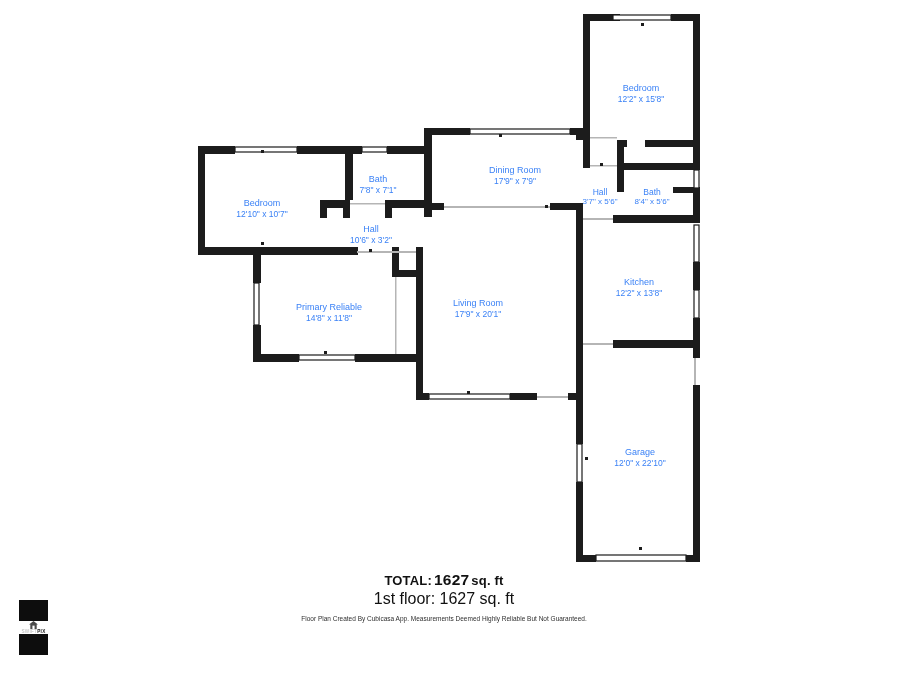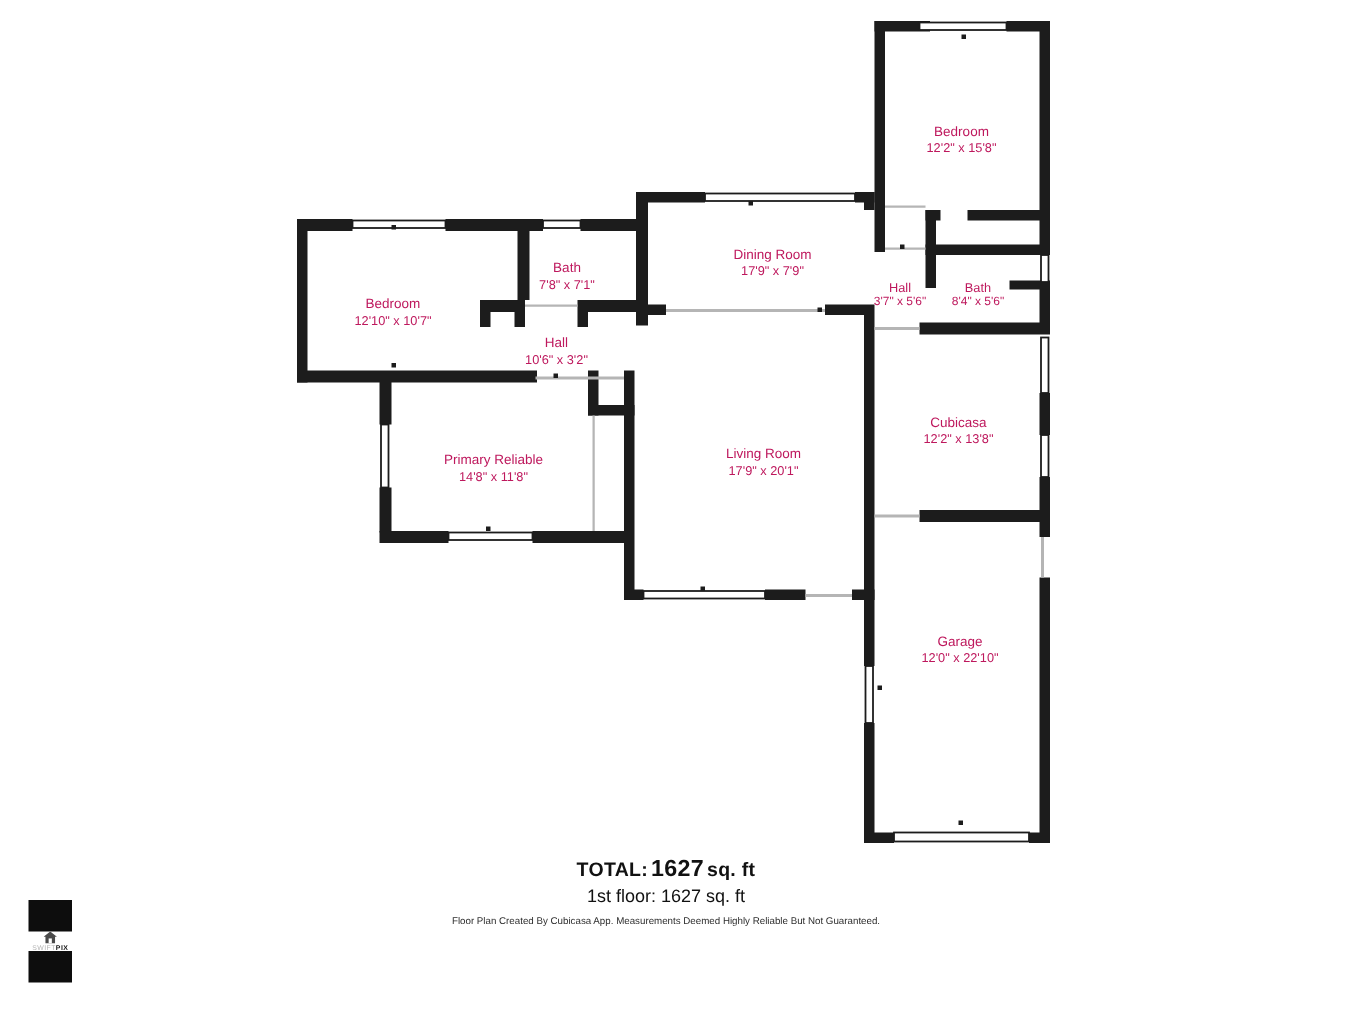--- a/index.html
+++ b/index.html
@@ -3,29 +3,29 @@
 <meta charset="utf-8">
 <style>
   html,body{margin:0;padding:0}
   body{width:900px;height:675px;background:#ffffff;font-family:"Liberation Sans",sans-serif;position:relative;overflow:hidden}
   .stage{position:absolute;inset:0}
   svg.plan{position:absolute;left:0;top:0;display:block}
   .walls rect{fill:#1c1c1c}
   .wins rect{fill:#ffffff;stroke:#1c1c1c;stroke-width:1.2}
   .lts rect{fill:#b5b5b5}
   .dots rect{fill:#1c1c1c}
-  .rlabel{position:absolute;transform:translate(-50%,-50%);text-align:center;color:#be185d;white-space:nowrap}
+  .rlabel{position:absolute;transform:translate(-50%,-50%);text-align:center;color:#3b82f6;white-space:nowrap}
   .rn{font-size:9px;line-height:11px}
   .rd{font-size:8.5px;line-height:10px}
   .rlabel.sm .rn{font-size:8.5px;line-height:10px}
   .rlabel.sm .rd{font-size:8px;line-height:9px}
   .summary{position:absolute;left:0;top:571px;width:888px;text-align:center;color:#111}
   .t1{font-weight:700;font-size:13px;letter-spacing:.2px}
   .t1 .big{font-size:15.5px;margin:0 2px}
-  .t2{font-size:12px;margin-top:1px}
+  .t2{font-size:16px;margin-top:1px}
   .t3{font-size:12px;margin-top:1px}
   .t4{font-size:6.5px;margin-top:7px;color:#2e2e2e}
   .logo{position:absolute;left:19px;top:600px;width:29px}
   .logo .blk{width:29px;height:21px;background:#0d0d0d}
   .logo .mid{height:13px;text-align:center;padding-top:0}
   .brand{font-size:4.6px;letter-spacing:.3px;line-height:5px;white-space:nowrap}
   .brand .lt{color:#b3b3b3}
   .brand .bd{color:#111;font-weight:700}
   .house{display:block;margin:0 auto}
 </style>
@@ -158,32 +158,32 @@
   </div>
   <div class="rlabel sm" style="left:652px;top:196px">
     <div class="rn">Bath</div>
     <div class="rd">8'4" x 5'6"</div>
   </div>
   <div class="rlabel" style="left:371px;top:234px">
     <div class="rn">Hall</div>
     <div class="rd">10'6" x 3'2"</div>
   </div>
   <div class="rlabel" style="left:639px;top:287px">
-    <div class="rn">Cubicasa</div>
+    <div class="rn">Kitchen</div>
     <div class="rd">12'2" x 13'8"</div>
   </div>
   <div class="rlabel" style="left:329px;top:312px">
     <div class="rn">Primary Reliable</div>
     <div class="rd">14'8" x 11'8"</div>
   </div>
-  <div class="rlabel" style="left:509px;top:308px">
+  <div class="rlabel" style="left:478px;top:308px">
     <div class="rn">Living Room</div>
     <div class="rd">17'9" x 20'1"</div>
   </div>
-  <div class="rlabel" style="left:640px;top:433px">
+  <div class="rlabel" style="left:640px;top:457px">
     <div class="rn">Garage</div>
     <div class="rd">12'0" x 22'10"</div>
   </div>
 
   <div class="summary">
     <div class="t1">
       <span>TOTAL:</span><span class="big">1627</span><span>sq. ft</span>
     </div>
     <div class="t2">1st floor: 1627 sq. ft</div>
     <div class="t4">Floor Plan Created By Cubicasa App. Measurements Deemed Highly Reliable But Not Guaranteed.</div>

